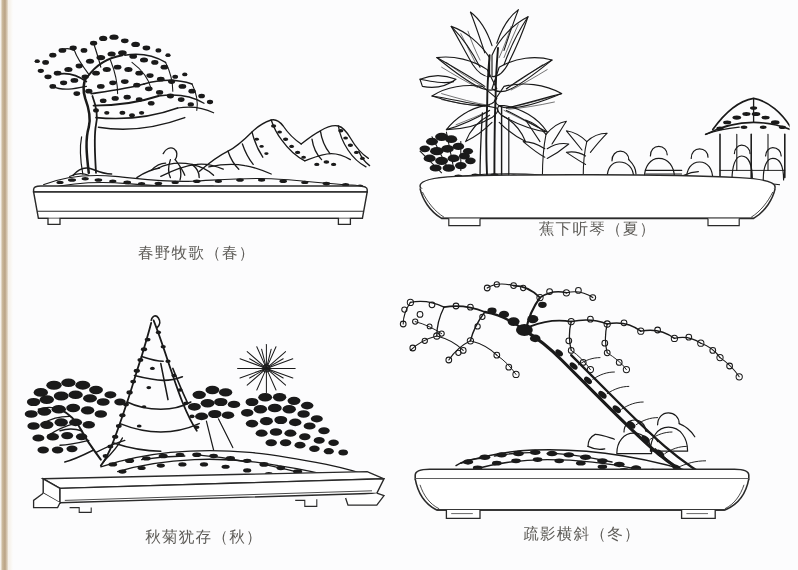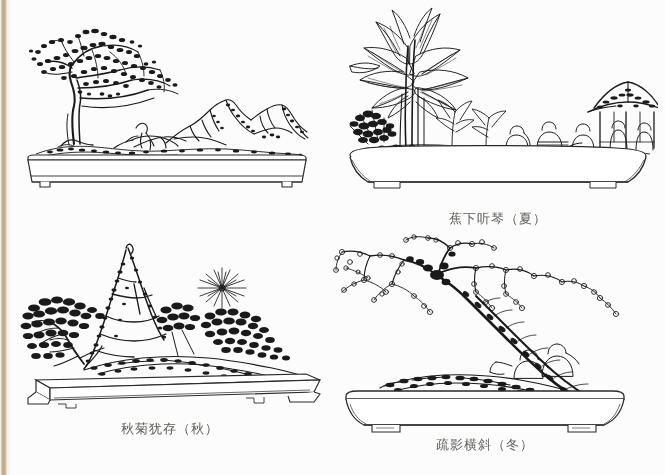--- a/index.html
+++ b/index.html
@@ -239,20 +239,21 @@
 
       <g class="pot">
         <path d="M14 152 C14 150 16 149 20 149 L284 149 C289 149 292 150 292 152
                  L292 154 L14 154 Z" stroke-width="1.2"></path>
         <path d="M14 154 L292 154 L288 176 L18 176 Z" stroke-width="1.2"></path>
         <path d="M17 170 L289 170" stroke-width="0.9" fill="none"></path>
         <path d="M18 176 L26 176 L26 181 L36 181 L36 176 L268 176 L268 181
                  L278 181 L278 176 L288 176" stroke-width="1.1"></path>
       </g>
     </svg>
+    <div class="caption" style="top:196px;">春野牧歌（春）</div>
   </div>
 
   <div class="plate" style="left:338px; top:2px; width:320px; height:236px;">
     <svg class="art" width="320" height="192" viewBox="0 0 320 192">
 
       <g class="ink" stroke-width="1.2">
         <path d="M68 148 C67 126 67 104 68 84 C68 70 69 56 70 44" stroke-width="1.6"></path>
         <path d="M74 148 C74 124 74 100 75 80 C75 64 76 50 77 38" stroke-width="1.6"></path>
         <path d="M80 148 C80 126 80 104 80 86" stroke-width="1.2"></path>
         <path d="M62 148 C62 128 63 108 64 92" stroke-width="1.1"></path>
@@ -422,24 +423,24 @@
                  C298 147 308 150 308 154 C308 157 300 159 280 160
                  C220 163 92 163 40 160 C20 159 12 157 12 153 Z" stroke-width="1.2"></path>
         <path d="M12 155 C14 164 20 174 30 180 L290 180 C300 174 306 164 308 155" stroke-width="1.3"></path>
         <path d="M30 180 L290 180" stroke-width="1.1"></path>
         <path d="M36 180 L36 186 L62 186 L62 180" stroke-width="1"></path>
         <path d="M252 180 L252 186 L278 186 L278 180" stroke-width="1"></path>
         <path d="M14 158 C18 166 24 174 32 179" stroke-width="0.7"></path>
         <path d="M306 158 C302 166 296 174 288 179" stroke-width="0.7"></path>
       </g>
     </svg>
-    <div class="caption" style="top:208px;">蕉下听琴（夏）</div>
+    <div class="caption" style="top:180px;">蕉下听琴（夏）</div>
   </div>
 
-  <div class="plate" style="left:14px; top:228px; width:312px; height:228px;">
+  <div class="plate" style="left:14px; top:247px; width:312px; height:228px;">
     <svg class="art" width="312" height="188" viewBox="0 0 312 188">
 
       <g class="ink" stroke-width="1.3">
         <path d="M112 22 C110 30 107 40 104 50 C100 62 96 76 92 88
                  C88 100 84 112 80 122 C77 130 74 136 70 141" stroke-width="1.5"></path>
         <path d="M114 20 C118 30 122 42 126 54 C130 66 134 78 138 88
                  C142 98 146 106 150 112" stroke-width="1.5"></path>
         <path d="M112 20 C113 16 116 15 118 18 C120 21 119 24 117 26"></path>
         <path d="M104 50 C110 52 116 54 122 54"></path>
         <path d="M98 66 C106 68 114 70 122 70 C128 70 133 69 138 67"></path>

